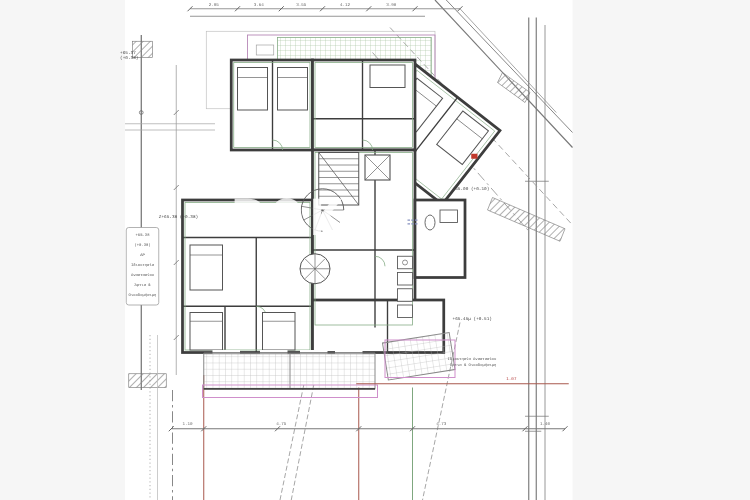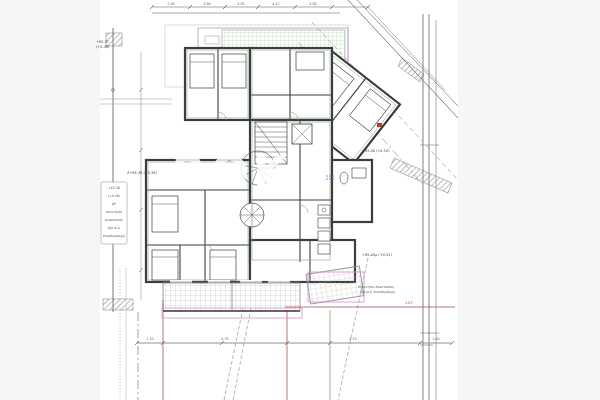--- a/index.html
+++ b/index.html
@@ -1,21 +1,21 @@
 <!DOCTYPE html>
 <html><head>
 <meta charset="utf-8">
 <style>
   html,body{margin:0;padding:0;}
   body{
     width:600px;height:400px;overflow:hidden;
     background:#f6f6f6;
     font-family:"DejaVu Sans", sans-serif;
   }
-  #canvas{width:600px;height:400px;position:relative;}
+  #canvas{width:600px;height:400px;position:relative;font-family:Liberation Mono, monospace;}
   svg{display:block;}
   text{fill:#555;}
   .lvl{font-size:3.5px;fill:#444;}
   .tiny{font-size:3.1px;fill:#555;}
   .dimnum{font-size:3.4px;fill:#666;}
   .rednum{font-size:3.4px;fill:#b03535;}
   .wm{font-size:44px;font-weight:bold;fill:#ffffff;opacity:.82;letter-spacing:5px;}
 </style>
 </head>
 <body>

